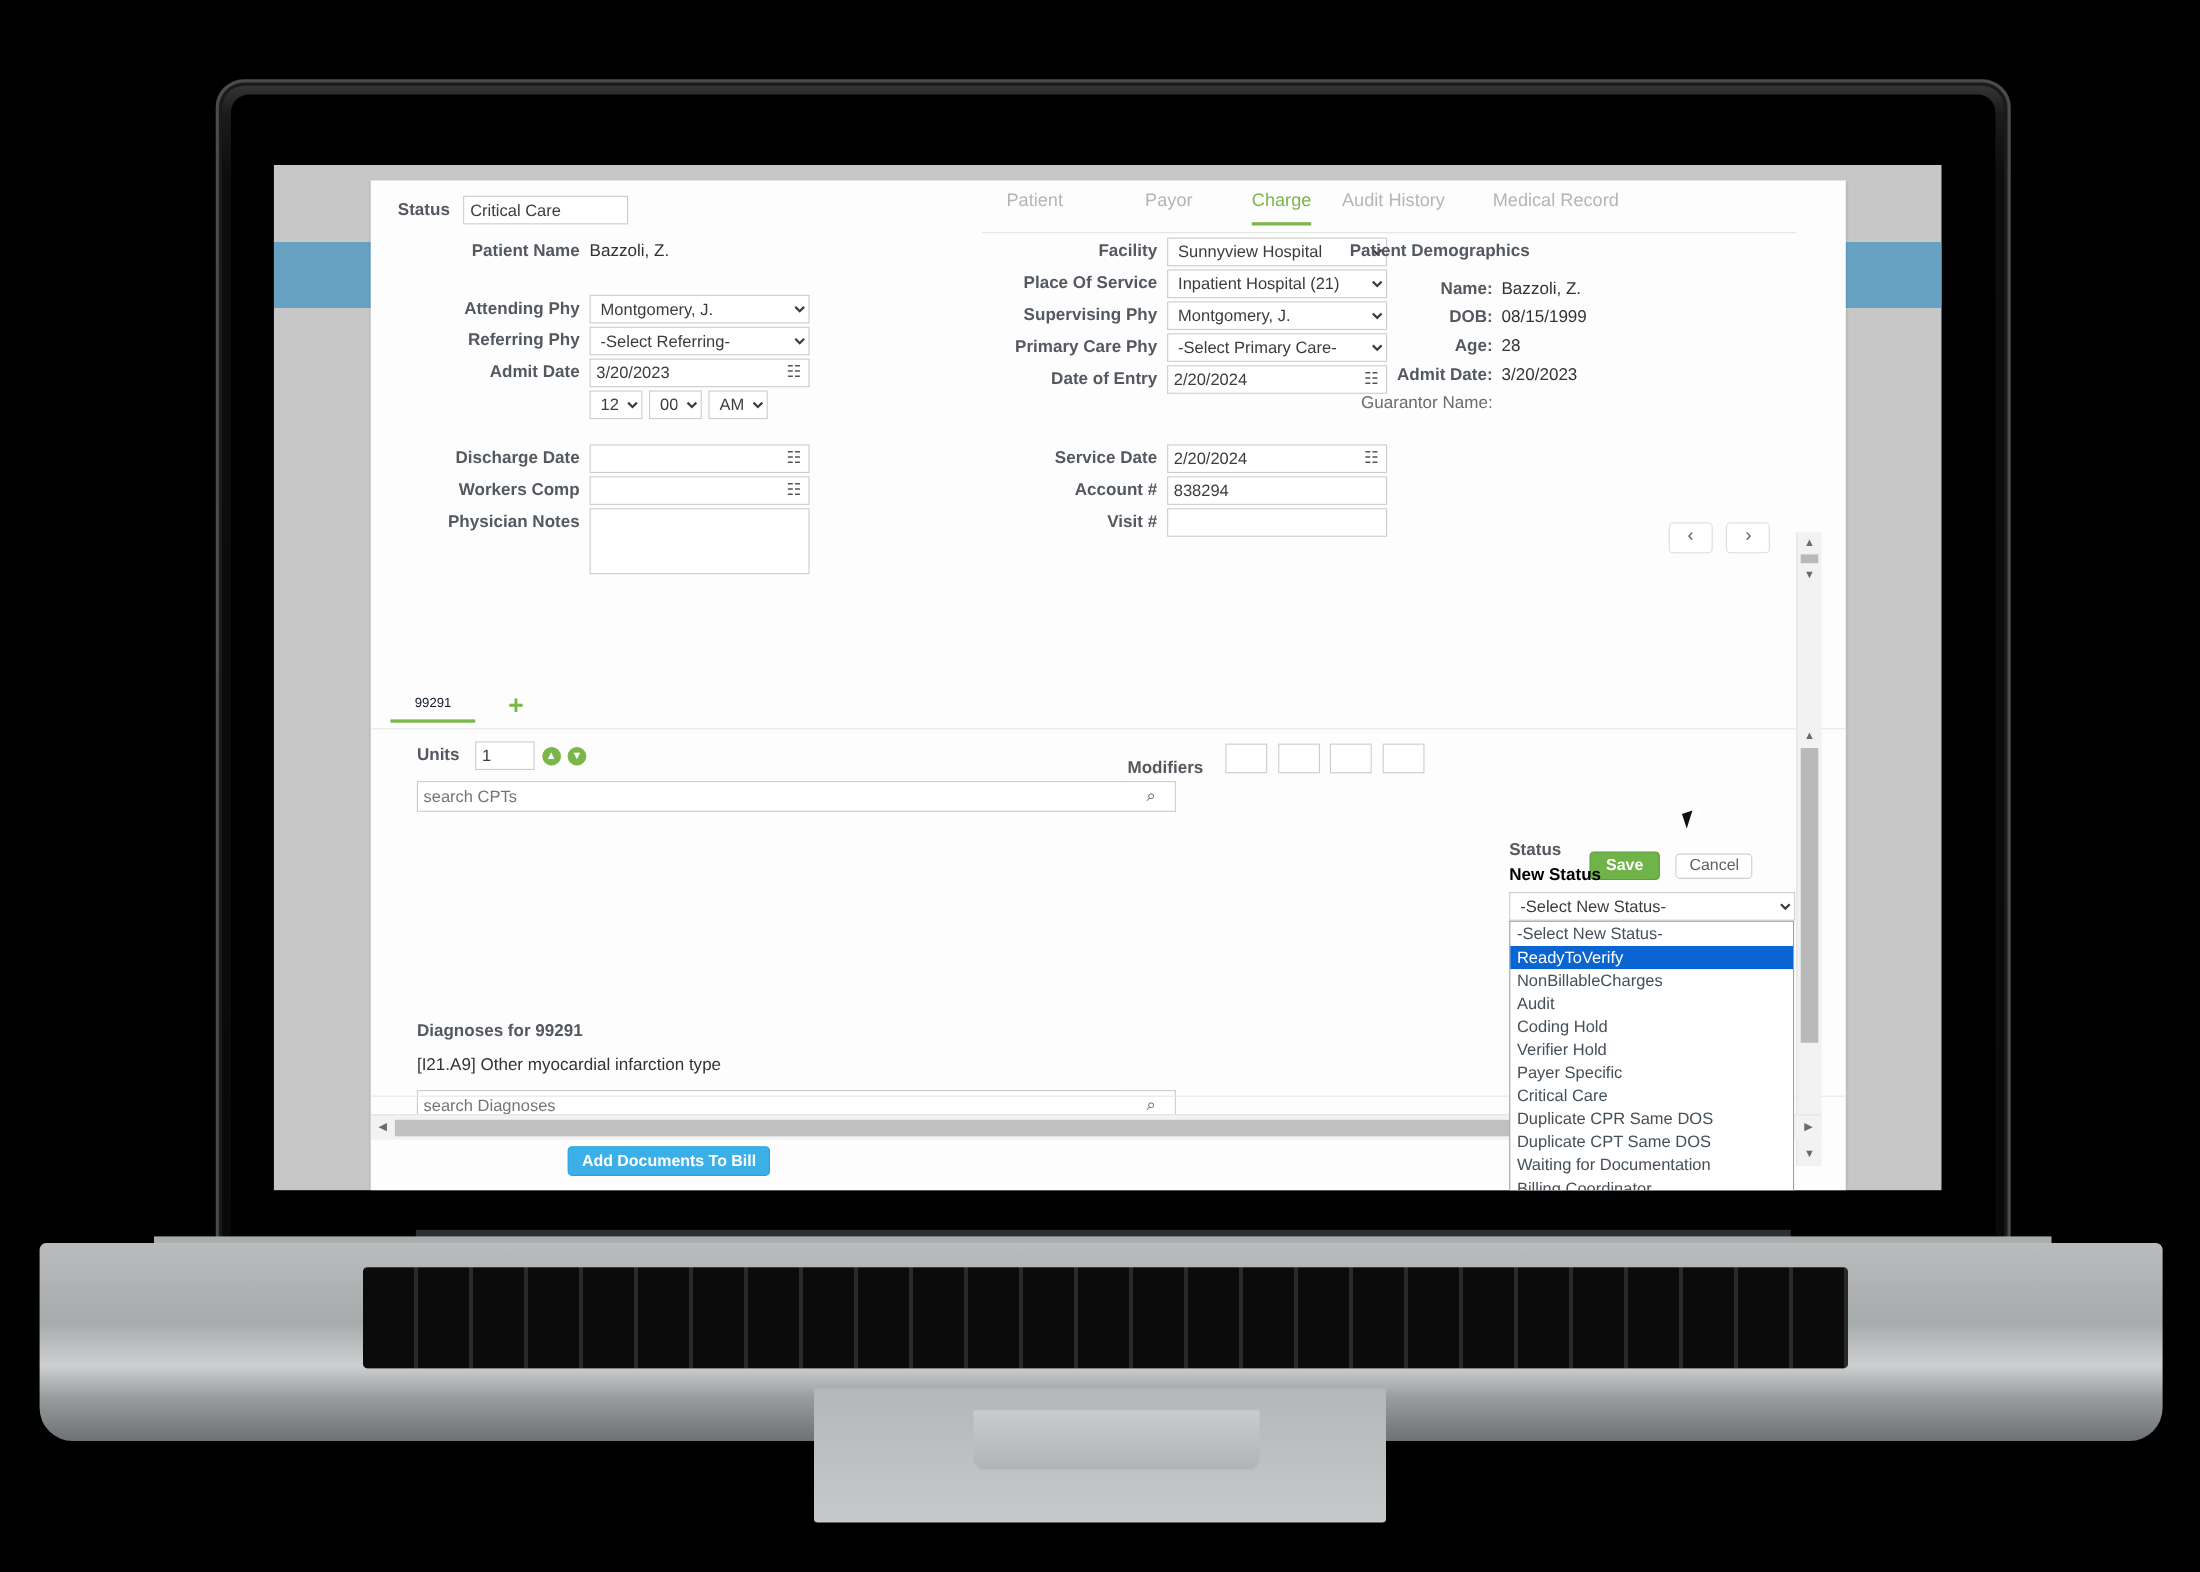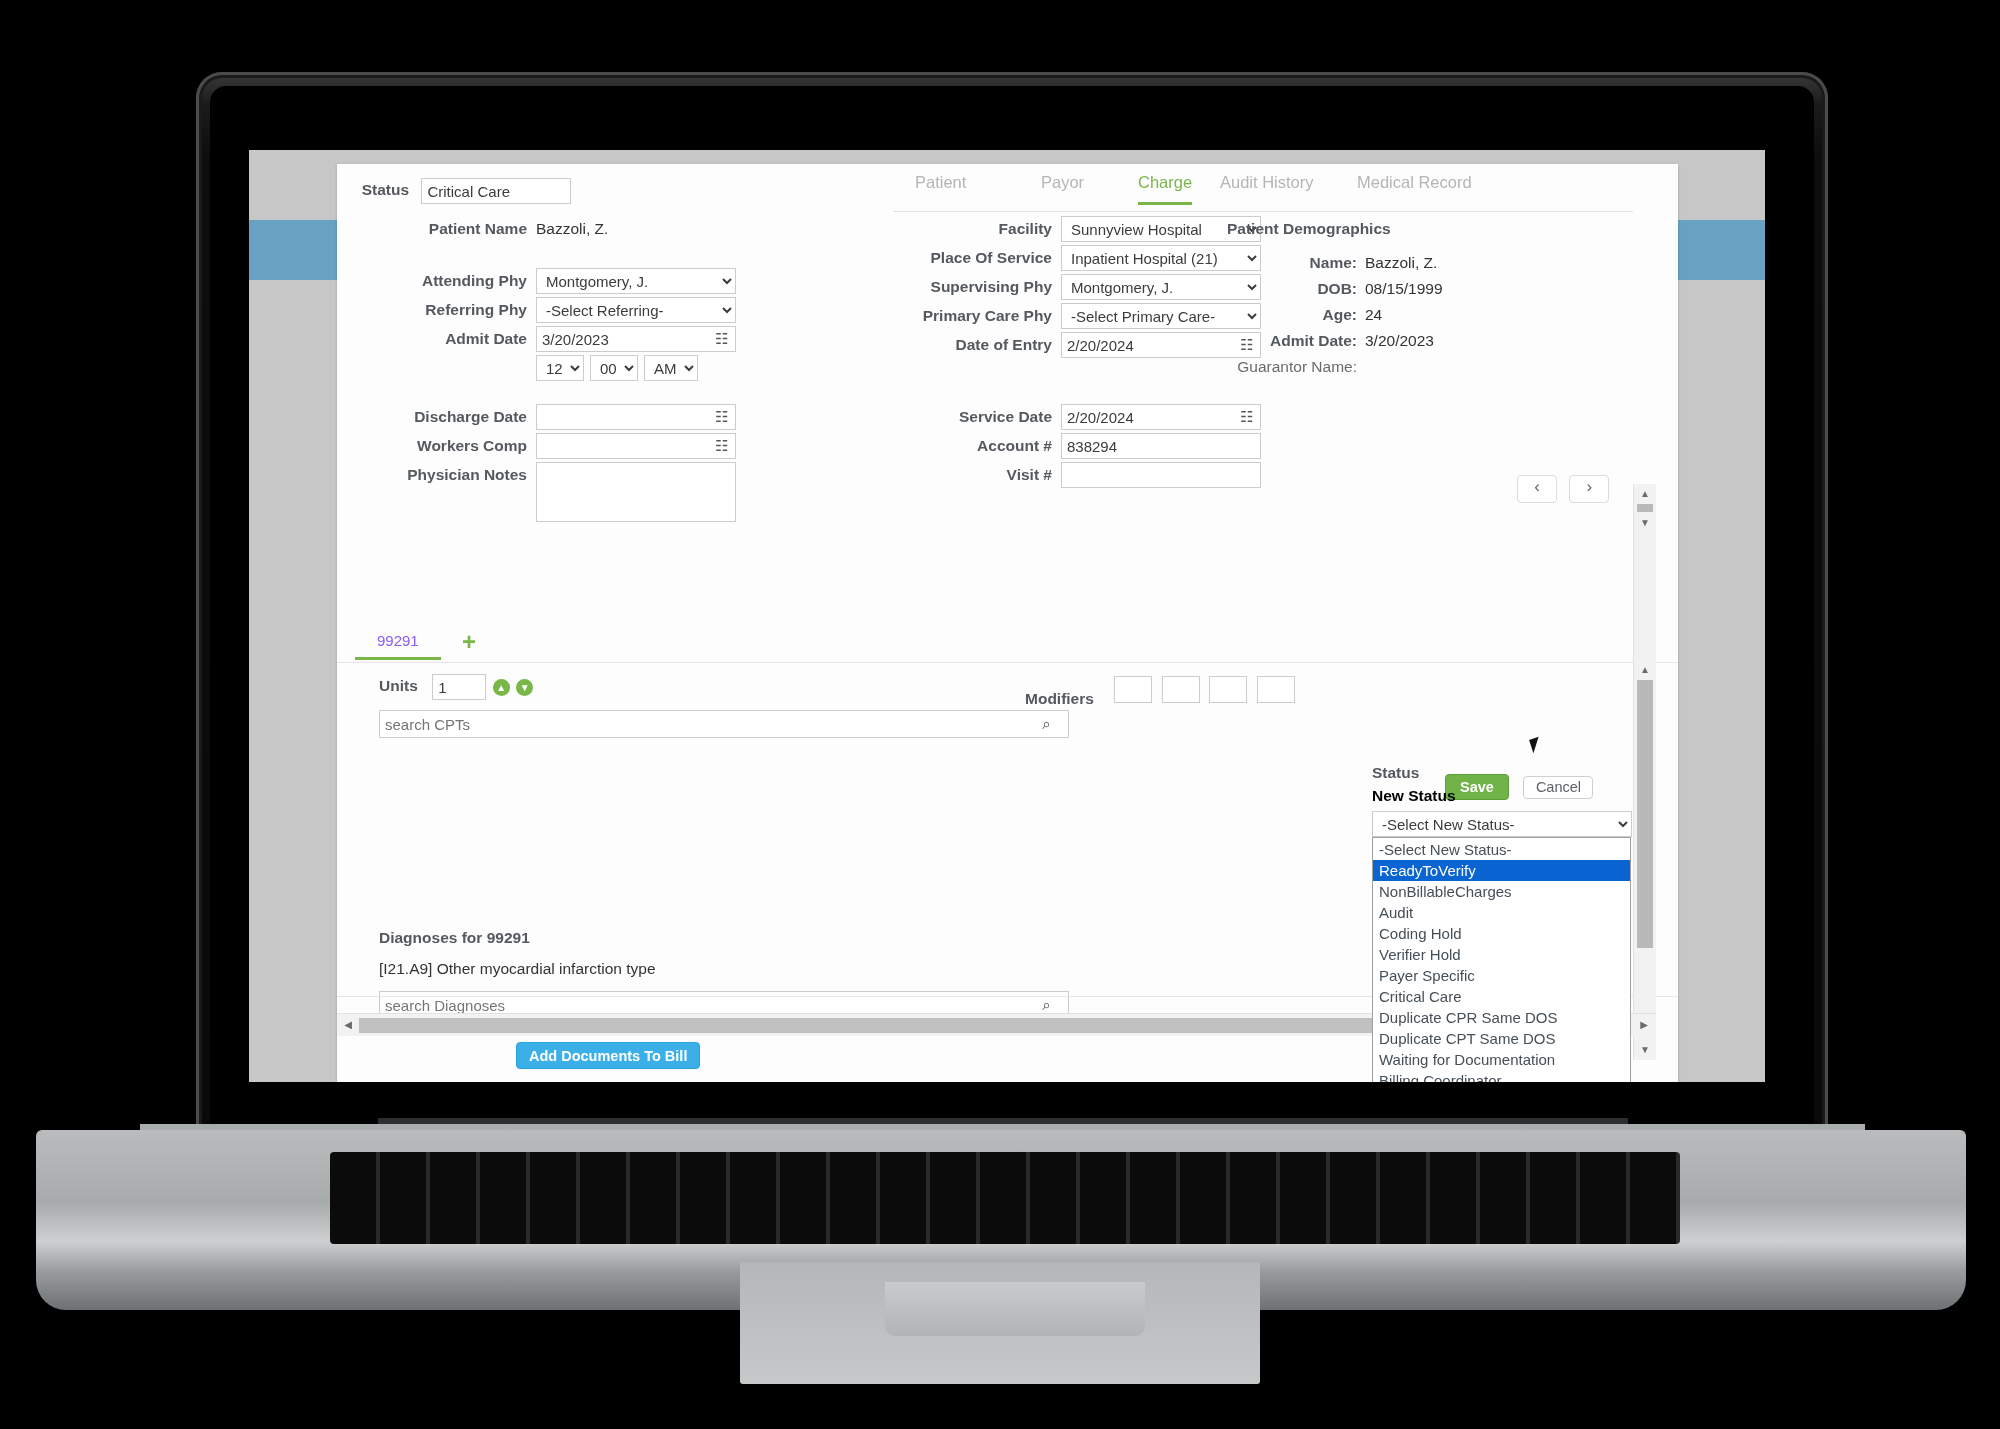--- a/index.html
+++ b/index.html
@@ -48,21 +48,21 @@
 
   
   .tabs{position:absolute;left:556px;top:9px;width:740px;height:38px;border-bottom:1px solid #e3e3e3;}
   .tab{position:absolute;top:0;font-size:16.5px;color:#b5b5b5;padding-bottom:10px;}
   .tab.active{color:#7ab648;border-bottom:3px solid #7ab648;}
 
   .sectionline{position:absolute;left:0;width:1341px;height:1px;background:#e6e6e6;}
 
   
   .chtabs{position:absolute;left:0;top:468px;width:1341px;height:30px;border-bottom:1px solid #e6e6e6;}
-  .chtab{position:absolute;left:18px;top:0;font-size:15px;color:#8b5cf6;padding:0 22px 8px 22px;border-bottom:3px solid #7ab648;}
+  .chtab{position:absolute;left:18px;top:0;font-size:12px;color:#0f172a;padding:0 22px 8px 22px;border-bottom:3px solid #7ab648;}
   .chplus{position:absolute;left:125px;top:-4px;font-size:24px;color:#7ab648;font-weight:700;}
 
   .btn{font-family:"Liberation Sans",sans-serif;cursor:pointer;border-radius:4px;font-size:14.5px;}
   .btn-save{background:#6fb349;border:1px solid #5c9c3a;color:#fff;width:64px;height:26px;font-weight:700;}
   .btn-cancel{background:#fff;border:1px solid #cfcfcf;color:#5d6166;width:70px;height:23px;}
   .btn-blue{background:#3bb0e8;border:1px solid #2aa3dd;color:#fff;height:27px;font-weight:700;padding:0 12px;}
   .navbtn{width:38px;height:26px;border:1px solid #dcdcdc;background:#fff;border-radius:4px;color:#5a6570;font-size:17px;line-height:22px;text-align:center;}
 
   .srchwrap{position:relative;}
   .srchbtn{position:absolute;right:0;top:0;width:44px;height:28px;border:1px solid #ccc;border-left:none;background:#fff;
@@ -220,21 +220,21 @@
       <div class="row" style="height:26px;">
           <span class="lbl" style="width:130px;">Name:</span>
           <span class="val" style="margin-left:8px;">Bazzoli, Z.</span>
         </div>
       <div class="row" style="height:26px;">
           <span class="lbl" style="width:130px;">DOB:</span>
           <span class="val" style="margin-left:8px;">08/15/1999</span>
         </div>
       <div class="row" style="height:26px;">
           <span class="lbl" style="width:130px;">Age:</span>
-          <span class="val" style="margin-left:8px;">24</span>
+          <span class="val" style="margin-left:8px;">28</span>
         </div>
       <div class="row" style="height:26px;">
           <span class="lbl" style="width:130px;">Admit Date:</span>
           <span class="val" style="margin-left:8px;">3/20/2023</span>
         </div>
       <div class="row" style="height:26px;">
           <span class="lbl" style="width:130px;font-weight:400;color:#6b6b6b;">Guarantor Name:</span>
           <span class="val" style="margin-left:8px;"></span>
         </div>
     </div>

